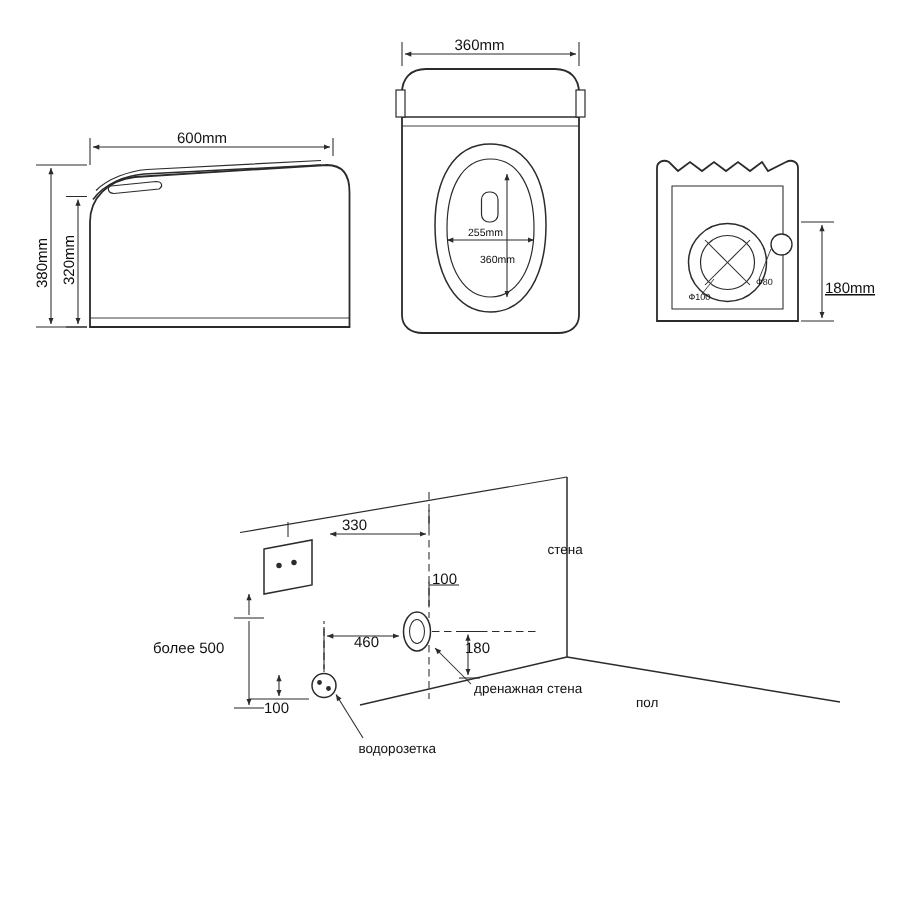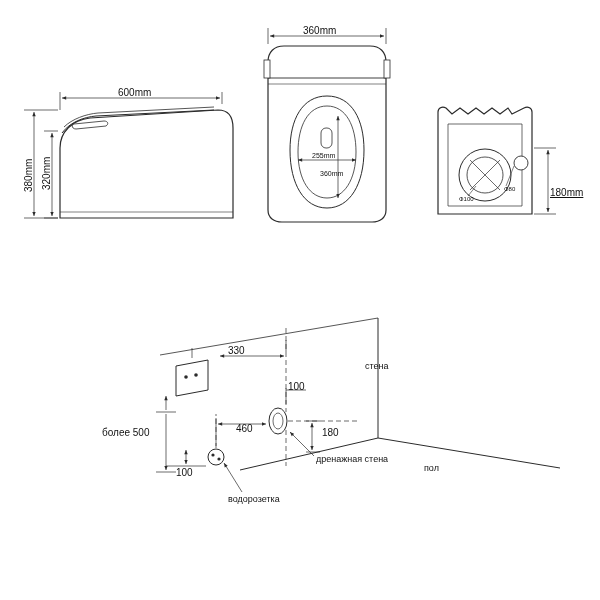--- a/index.html
+++ b/index.html
@@ -237,23 +237,23 @@
   <div class="lbl sz10" style="left:303px; top:26px;">360mm</div>
   <div class="lbl sz7" style="left:312px; top:152px;">255mm</div>
   <div class="lbl sz7" style="left:320px; top:170px;">360mm</div>
 
   <div class="lbl sz10" style="left:550px; top:188px;text-decoration:underline;">180mm</div>
   <div class="lbl sz6" style="left:459px; top:196px;">Ф100</div>
   <div class="lbl sz6" style="left:504px; top:186px;">Ф80</div>
 
   <div class="lbl sz10" style="left:228px; top:346px;">330</div>
   <div class="lbl sz10" style="left:236px; top:424px;">460</div>
-  <div class="lbl sz10" style="left:310px; top:428px;margin-left:12px;">180</div>
+  <div class="lbl sz10" style="left:310px; top:428px;">180</div>
   <div class="lbl sz10" style="left:288px; top:382px;">100</div>
   <div class="lbl sz10" style="left:176px; top:468px;">100</div>
   <div class="lbl sz10" style="left:102px; top:428px;">более 500</div>
 
   <div class="lbl sz9" style="left:365px; top:350px;margin-top:12px;">стена</div>
   <div class="lbl sz9" style="left:424px; top:464px;">пол</div>
   <div class="lbl sz9" style="left:316px; top:455px;">дренажная стена</div>
-  <div class="lbl sz9" style="left:228px; top:495px;">водорозетка</div>
+  <div class="lbl sz9" style="left:239px; top:495px;">водорозетка</div>
 
 </div>
 
 </body></html>

